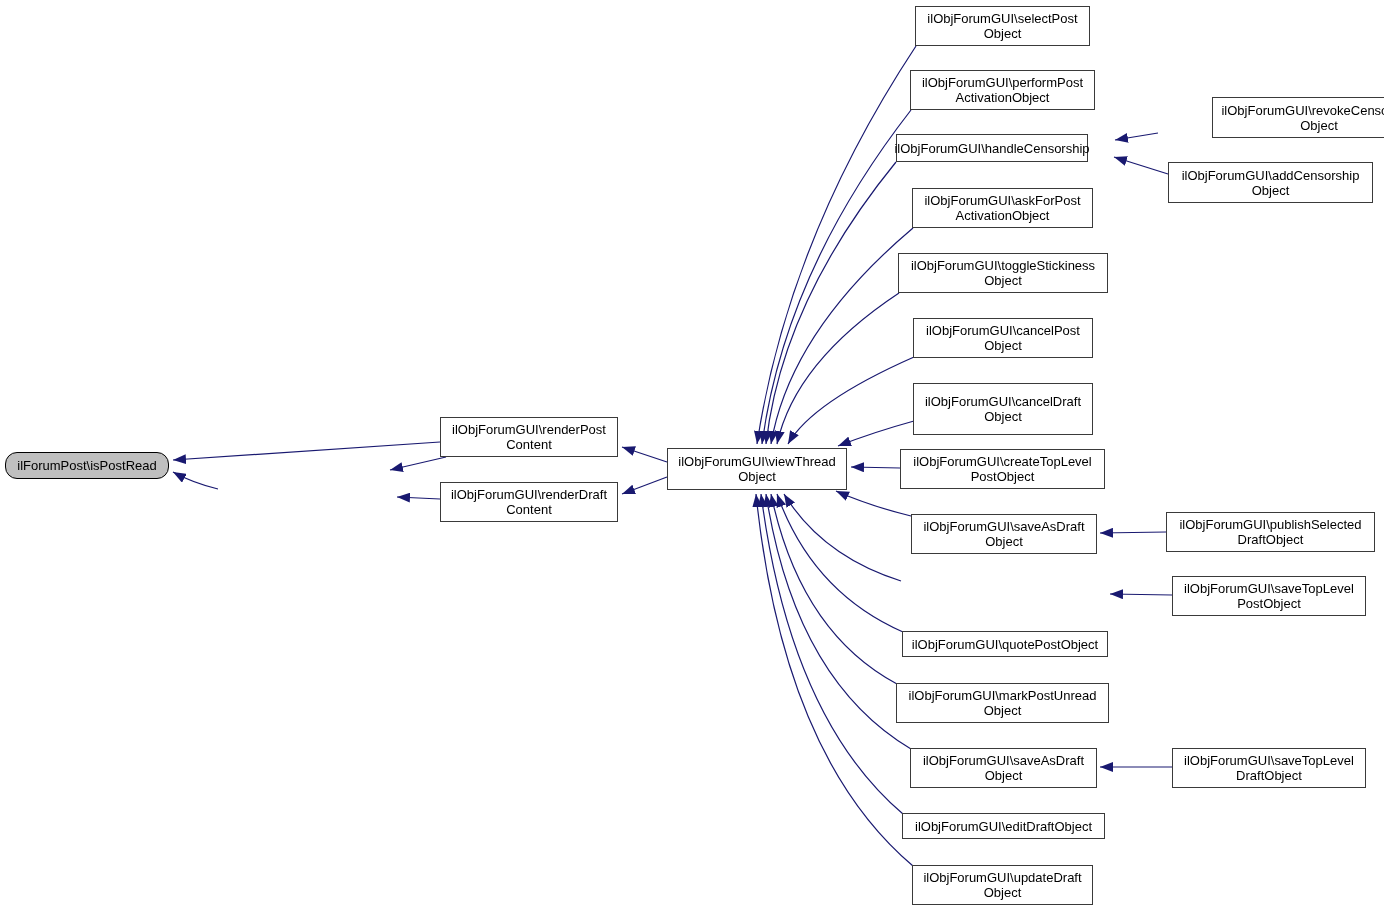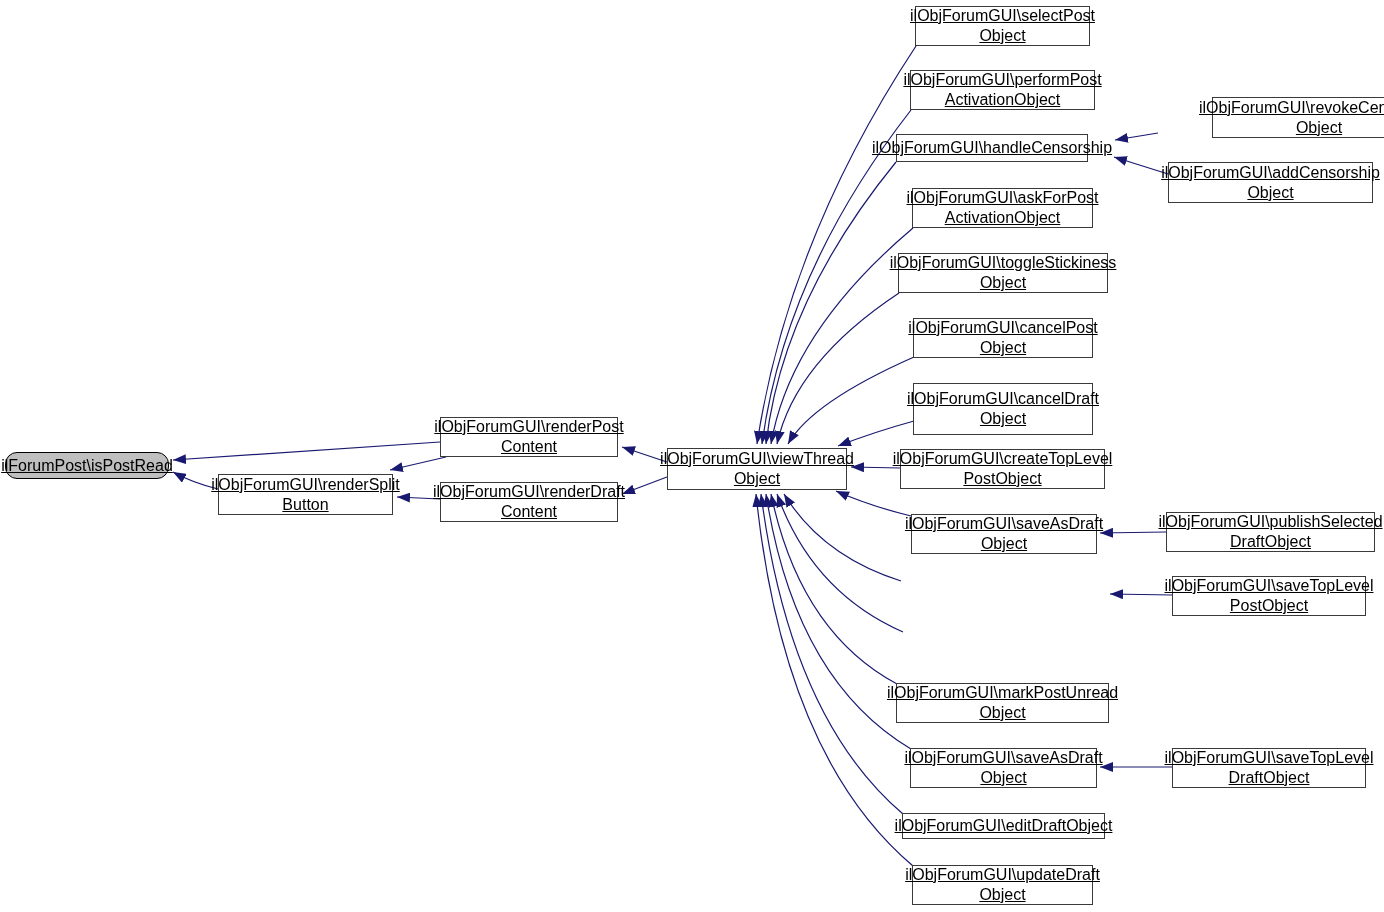--- a/index.html
+++ b/index.html
@@ -26,29 +26,28 @@
     fill: none;
     stroke: #191970;
     stroke-width: 1.2;
   }
   .node {
     position: absolute;
     box-sizing: border-box;
     background: #ffffff;
     border: 1px solid #3a3a3a;
     color: #000000;
-    font-size: 16px;
-    line-height: 20px;
+    font-size: 13px;
+    line-height: 15px;
     text-align: center;
     white-space: pre-line;
     display: flex;
     align-items: center;
     justify-content: center;
     cursor: pointer;
-    text-decoration: underline;
   }
   .node.highlighted {
     background: #bfbfbf;
     border-color: #000000;
     cursor: default;
     border-radius: 12px;
   }
 </style>
 </head>
 <body>
@@ -86,22 +85,20 @@
     <path class="edge" d="M913,866 Q783,756 756,494" marker-end="url(#arrow)"></path>
 
     <path class="edge" d="M1158,133 L1115,140" marker-end="url(#arrow)"></path>
     <path class="edge" d="M1168,174 L1114,157" marker-end="url(#arrow)"></path>
     <path class="edge" d="M1166,532 L1100,533" marker-end="url(#arrow)"></path>
     <path class="edge" d="M1172,595 L1110,594" marker-end="url(#arrow)"></path>
     <path class="edge" d="M1172,767 L1100,767" marker-end="url(#arrow)"></path>
   </svg>
 
   <div class="node highlighted" style="left:5px;top:452px;width:164px;height:27px">ilForumPost\isPostRead</div>
-  <div class="node" style="left:218px;top:474px;width:175px;height:41px">ilObjForumGUI\renderSplit
-Button</div>
   <div class="node" style="left:440px;top:417px;width:178px;height:40px">ilObjForumGUI\renderPost
 Content</div>
   <div class="node" style="left:440px;top:482px;width:178px;height:40px">ilObjForumGUI\renderDraft
 Content</div>
   <div class="node" style="left:667px;top:448px;width:180px;height:42px">ilObjForumGUI\viewThread
 Object</div>
   <div class="node" style="left:915px;top:6px;width:175px;height:40px">ilObjForumGUI\selectPost
 Object</div>
   <div class="node" style="left:910px;top:70px;width:185px;height:40px">ilObjForumGUI\performPost
 ActivationObject</div>
@@ -111,20 +108,21 @@
   <div class="node" style="left:898px;top:253px;width:210px;height:40px">ilObjForumGUI\toggleStickiness
 Object</div>
   <div class="node" style="left:913px;top:318px;width:180px;height:40px">ilObjForumGUI\cancelPost
 Object</div>
   <div class="node" style="left:913px;top:383px;width:180px;height:52px">ilObjForumGUI\cancelDraft
 Object</div>
   <div class="node" style="left:900px;top:449px;width:205px;height:40px">ilObjForumGUI\createTopLevel
 PostObject</div>
   <div class="node" style="left:911px;top:514px;width:186px;height:40px">ilObjForumGUI\saveAsDraft
 Object</div>
+  <div class="node" style="left:902px;top:631px;width:206px;height:26px">ilObjForumGUI\quotePostObject</div>
   <div class="node" style="left:896px;top:683px;width:213px;height:40px">ilObjForumGUI\markPostUnread
 Object</div>
   <div class="node" style="left:910px;top:748px;width:187px;height:40px">ilObjForumGUI\saveAsDraft
 Object</div>
   <div class="node" style="left:902px;top:813px;width:203px;height:26px">ilObjForumGUI\editDraftObject</div>
   <div class="node" style="left:912px;top:865px;width:181px;height:40px">ilObjForumGUI\updateDraft
 Object</div>
   <div class="node" style="left:1212px;top:97px;width:214px;height:41px">ilObjForumGUI\revokeCensorship
 Object</div>
   <div class="node" style="left:1168px;top:162px;width:205px;height:41px">ilObjForumGUI\addCensorship

